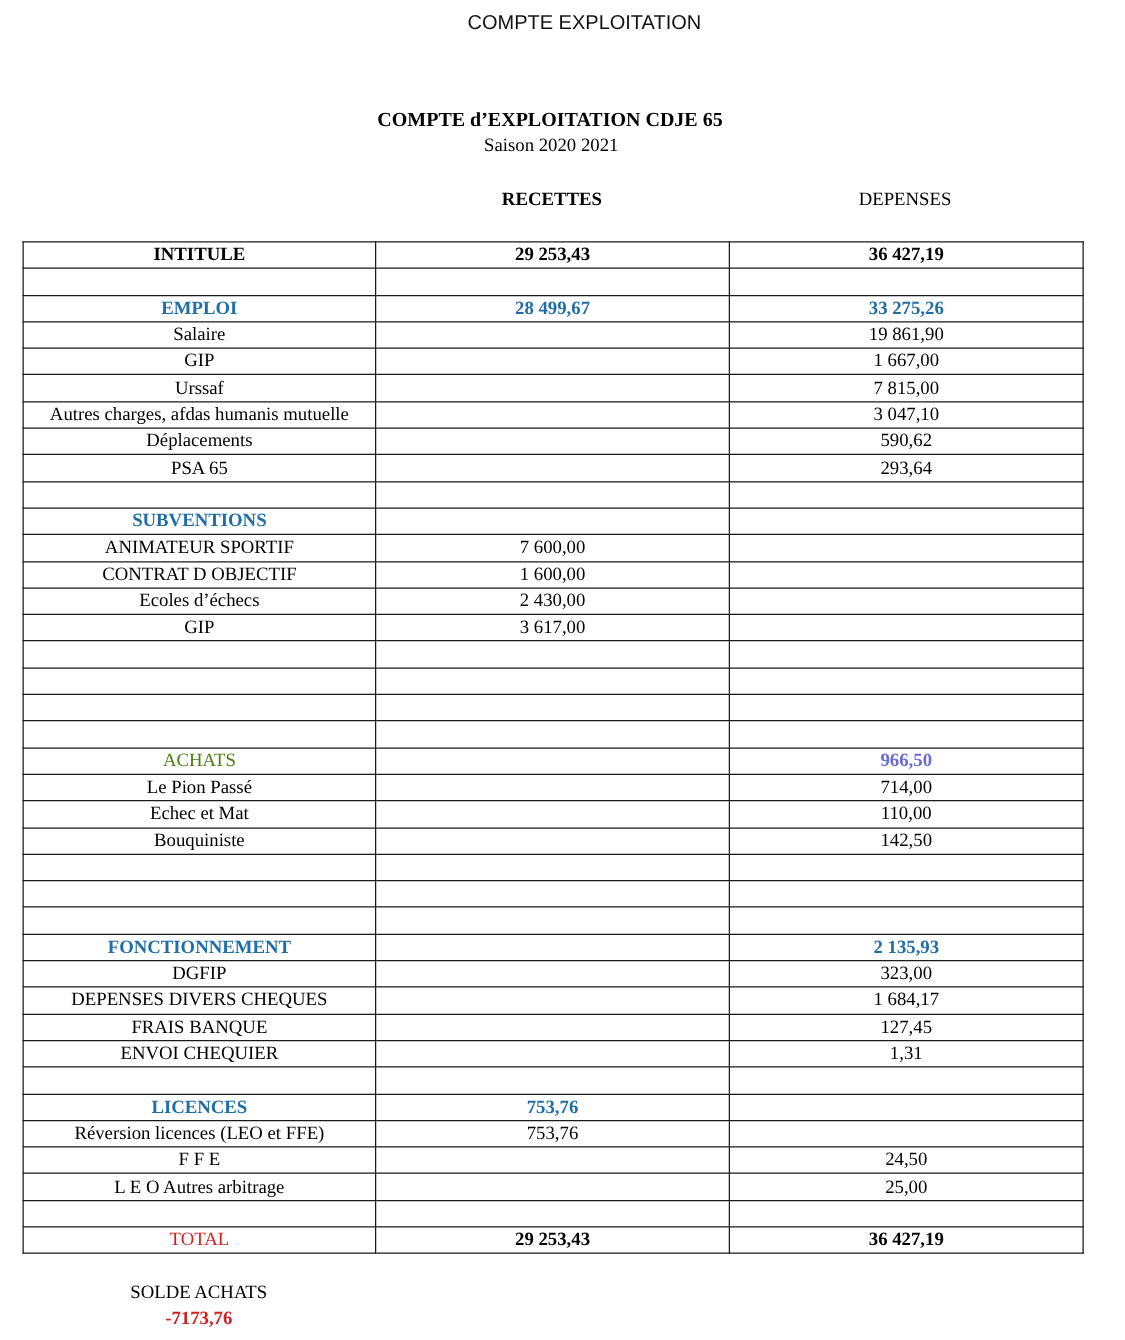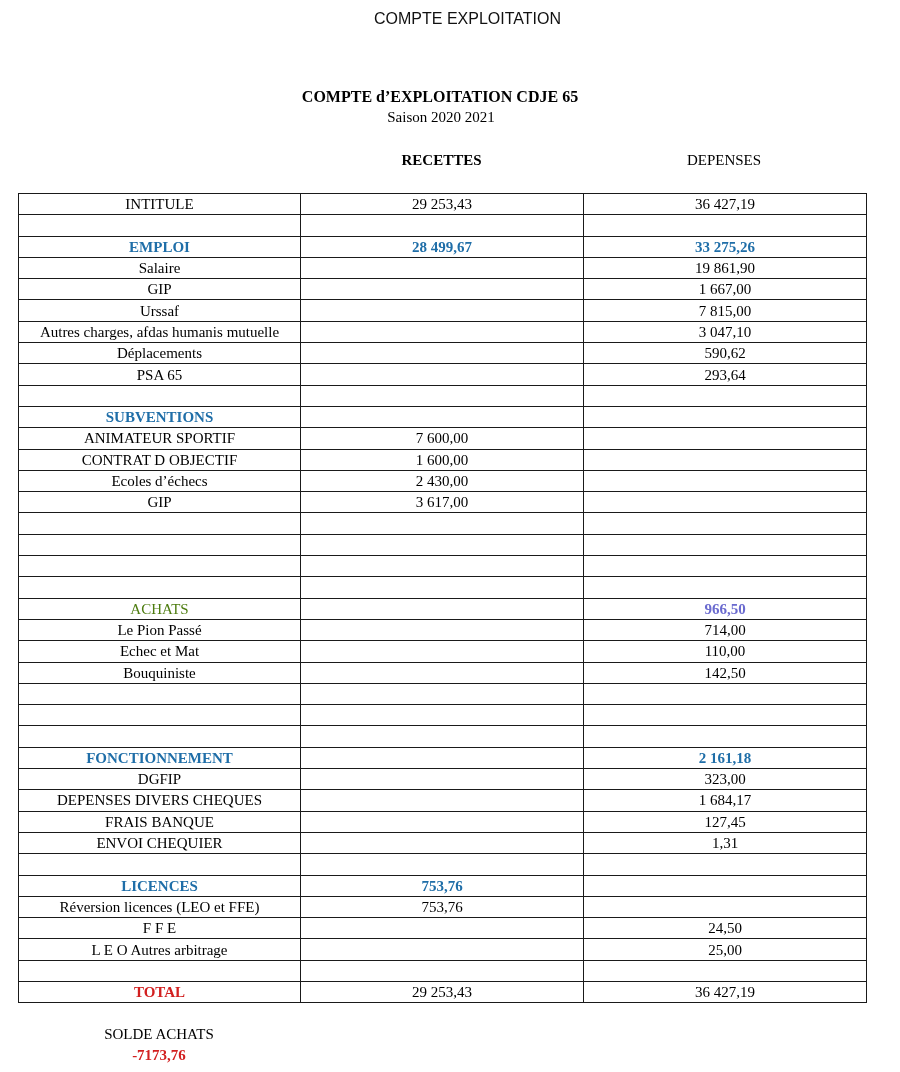--- a/index.html
+++ b/index.html
@@ -28,25 +28,25 @@
     border-collapse: collapse; table-layout: fixed;
     font-family: "Liberation Serif", serif; font-size: 15px; color: #000;
   }
   table.ledger col.c1 { width: 282px; }
   table.ledger col.c2 { width: 283px; }
   table.ledger col.c3 { width: 283px; }
   table.ledger td {
     border: 1px solid #1a1a1a; height: 20.3px; padding: 0 2px; text-align: center;
     line-height: 20px; white-space: nowrap; overflow: hidden;
   }
-  td.bold { font-weight: normal; }
+  td.bold { font-weight: bold; }
   td.blue { color: #1f6ea8; font-weight: bold; }
   td.blue-light { color: #4d7c0f; font-weight: normal; }
   td.violet { color: #6a6acf; font-weight: bold; }
-  td.red { color: #d21f1f; font-weight: bold; margin-left: 32px; }
+  td.red { color: #d21f1f; font-weight: normal; margin-left: 32px; }
 
   .solde-label {
     position: absolute; left: 18px; top: 1026px; width: 282px; text-align: center;
     font-family: "Liberation Serif", serif; font-size: 15px; color: #000;
   }
   .solde-value {
     position: absolute; left: 18px; top: 1047px; width: 282px; text-align: center;
     font-family: "Liberation Serif", serif; font-size: 15px; font-weight: bold; color: #d21f1f;
   }
 </style>
@@ -192,21 +192,21 @@
         <td></td>
       </tr>
       <tr>
         <td></td>
         <td></td>
         <td></td>
       </tr>
       <tr>
         <td class="blue">FONCTIONNEMENT</td>
         <td class="blue"></td>
-        <td class="blue">2 161,18</td>
+        <td class="blue">2 135,93</td>
       </tr>
       <tr>
         <td>DGFIP</td>
         <td></td>
         <td>323,00</td>
       </tr>
       <tr>
         <td>DEPENSES DIVERS CHEQUES</td>
         <td></td>
         <td>1 684,17</td>

